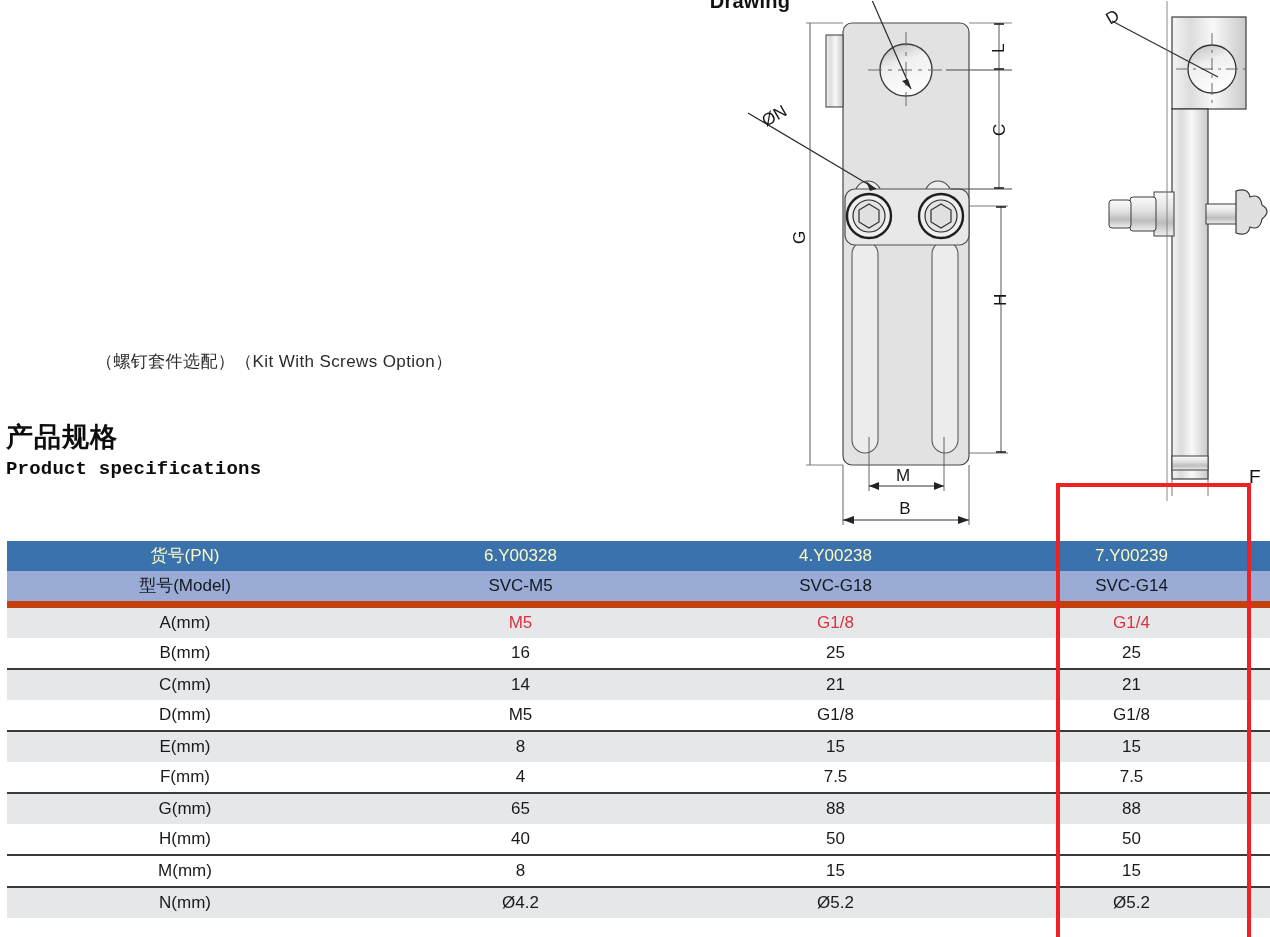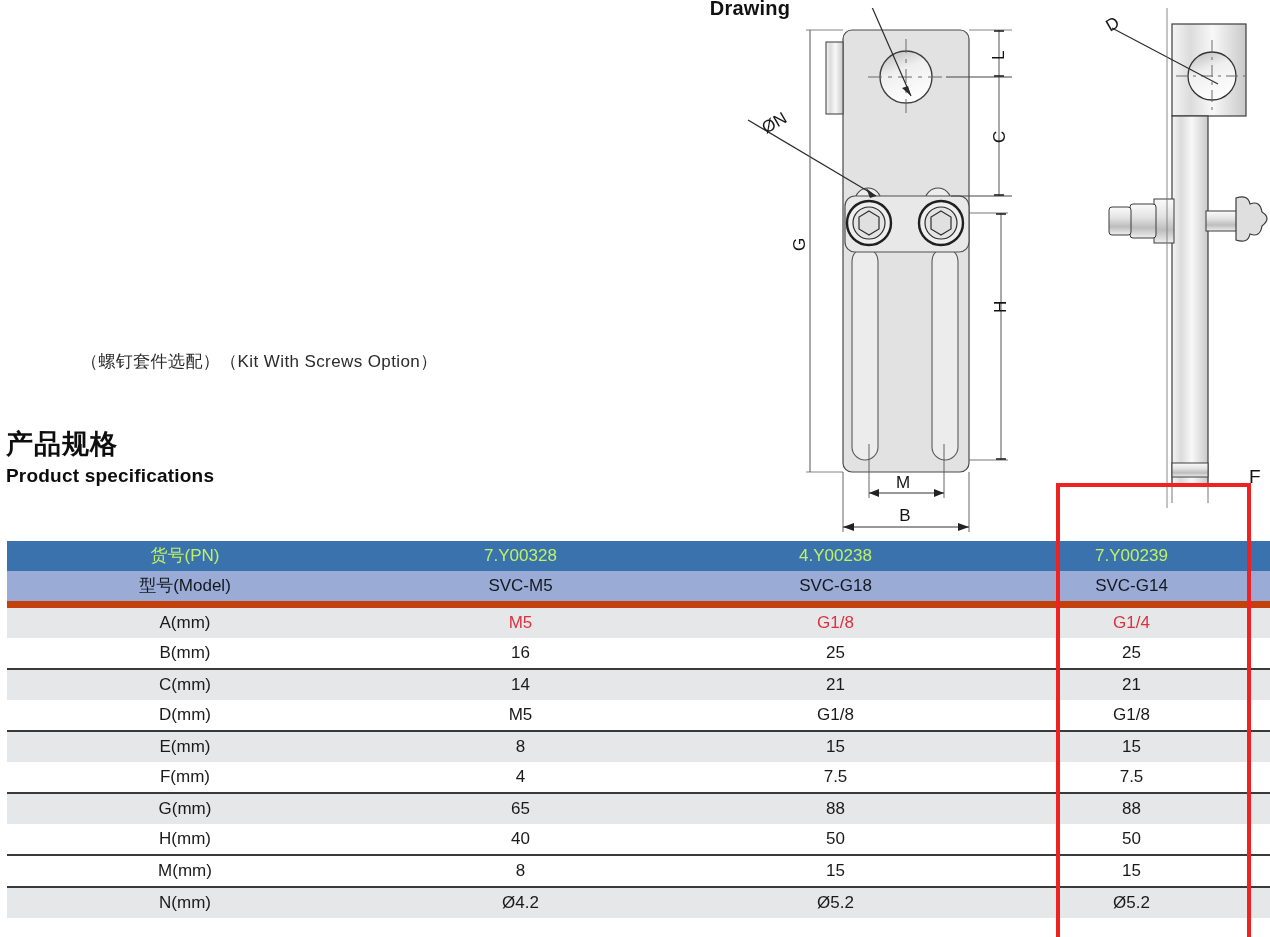--- a/index.html
+++ b/index.html
@@ -12,63 +12,64 @@
     height: 937px;
     position: relative;
     overflow: hidden;
     font-family: "Liberation Sans", "DejaVu Sans", sans-serif;
     color: #1a1a1a;
   }
 
   
   #drawing-area {
     position: absolute;
-    left: 0; top: 8px;
+    left: 0; top: 1px;
     width: 1270px; height: 424px;
   }
   #drawing-title {
     position: absolute;
     left: 690px; top: -11px;
     width: 120px;
     text-align: center;
     font-size: 20px;
     font-weight: bold;
     color: #111;
     letter-spacing: .2px;
   }
 
   
   #kit-caption {
     position: absolute;
-    left: 81px; top: 350px;
+    left: 96px; top: 350px;
     font-size: 17px;
     color: #2b2b2b;
     letter-spacing: .4px;
     white-space: nowrap;
   }
 
   
   #spec-heading {
     position: absolute;
-    left: 6px; top: 420px; margin-top: 7px;
+    left: 6px; top: 420px;
   }
   #spec-heading .cn {
     font-size: 27px;
     font-weight: bold;
     color: #0d0d0d;
     letter-spacing: 1px;
     line-height: 34px;
   }
   #spec-heading .en {
     font-size: 19px;
     font-weight: bold;
     color: #0d0d0d;
     letter-spacing: .2px;
     line-height: 26px;
     margin-top: 2px;
+    font-family: Liberation Mono, monospace;
   }
 
   
   #spec-table-wrap {
     position: absolute;
     left: 7px; top: 541px;
     width: 1263px;
   }
   table.spec {
     border-collapse: collapse;
@@ -85,21 +86,21 @@
     height: 30px;
     line-height: 30px;
     padding: 0;
     text-align: center;
     font-weight: normal;
     vertical-align: middle;
     white-space: nowrap;
   }
   tr.hdr-pn td {
     background: #3a72ae;
-    color: #bef264;
+    color: #fef9c3;
     font-size: 17px;
   }
   tr.hdr-model td {
     background: #9aabd5;
     color: #13181f;
     font-size: 17px;
     border-bottom: 7px solid #c2410c;
   }
   tr.band-gray td { background: #e6e7e8; margin-left: 12px; }
   tr.band-white td { background: #ffffff; text-align: center; }
@@ -270,21 +271,21 @@
   <table class="spec">
     <colgroup>
       <col class="c-label">
         <col class="c-v1">
         <col class="c-v2">
         <col class="c-v3">
     </colgroup>
     <tbody id="spec-tbody">
         <tr class="hdr-pn">
           <td>货号(PN)</td>
-          <td>7.Y00328</td>
+          <td>6.Y00328</td>
           <td>4.Y00238</td>
           <td>7.Y00239</td>
         </tr>
         <tr class="hdr-model">
           <td>型号(Model)</td>
           <td>SVC-M5</td>
           <td>SVC-G18</td>
           <td>SVC-G14</td>
         </tr>
         <tr class="band-gray">

